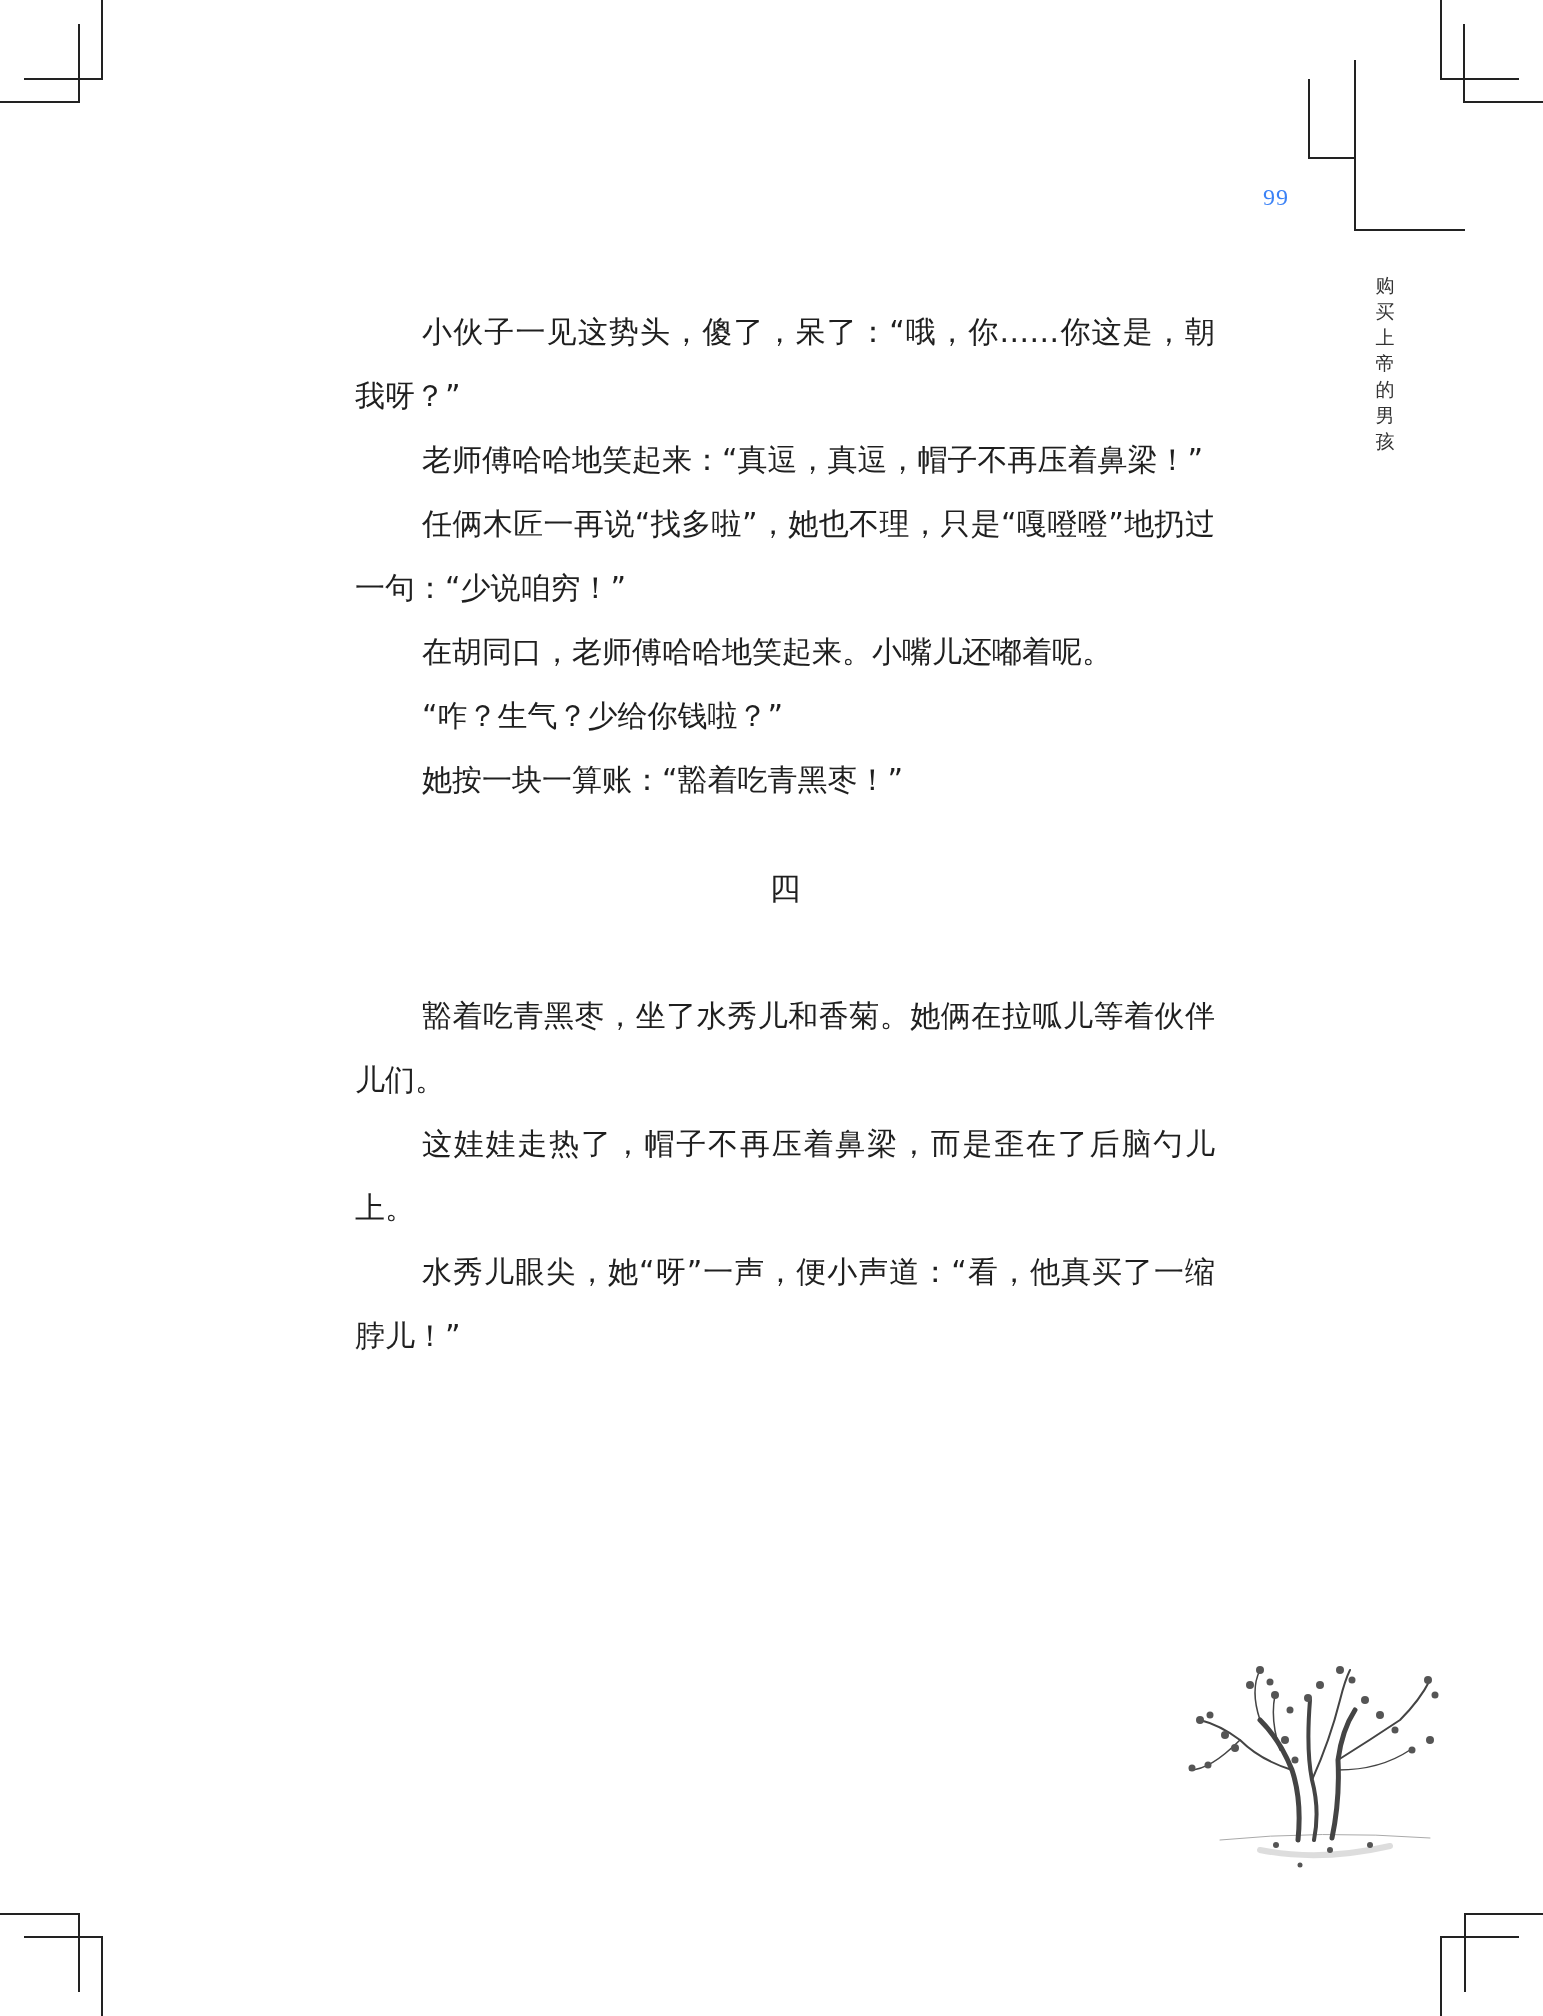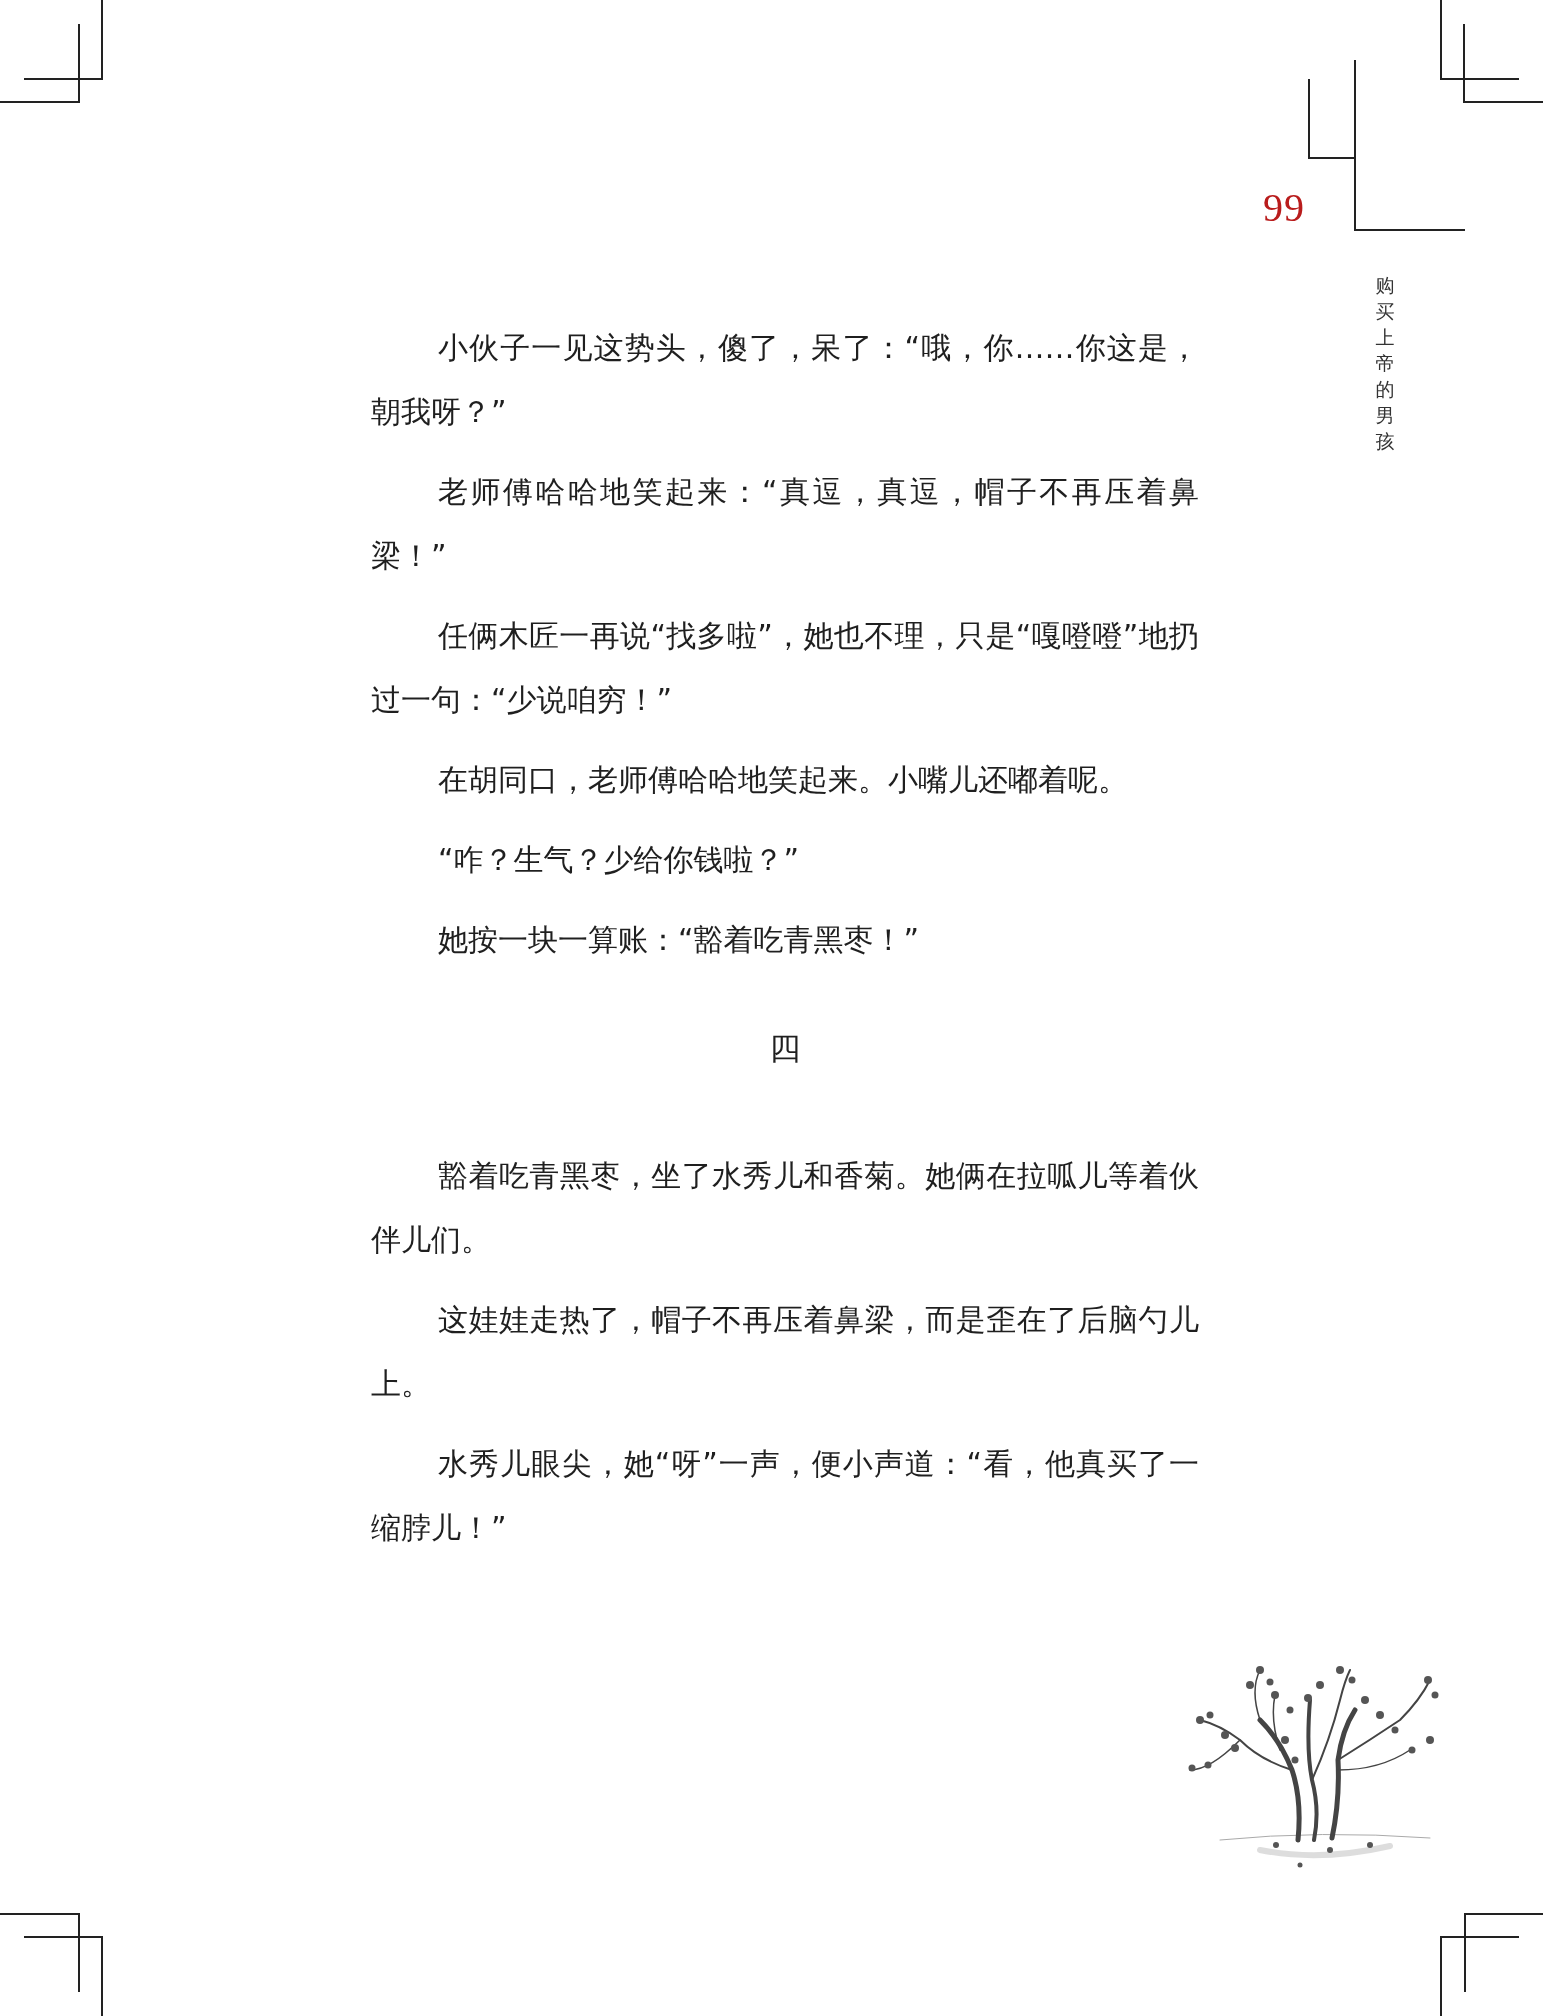--- a/index.html
+++ b/index.html
@@ -2,27 +2,27 @@
 <html><head>
 <meta charset="utf-8">
 <style>
   html, body { margin:0; padding:0; background:#ffffff; }
   body { width:1543px; height:2016px; position:relative; overflow:hidden;
          font-family:"DejaVu Sans", "Liberation Sans", sans-serif; color:#1e1e1e; }
   .ln { position:absolute; background:#222; }
   .h { height:2px; }
   .v { width:2px; }
   .pagenum { position:absolute; left:1263px; top:184px; font-family:"Liberation Serif","DejaVu Serif",serif;
-             font-size:40px; color:#b91c1c; letter-spacing:1px; }
+             font-size:24px; color:#3b82f6; letter-spacing:1px; }
   .runhead { position:absolute; left:1372px; top:272px; width:26px; font-size:19px; line-height:26px;
              color:#333; text-align:center; }
   .runhead span { display:block; }
   .text { position:absolute; left:355px; top:300px; width:860px; font-size:30px; line-height:64px;
           color:#1f1f1f; }
-  .text p { margin:16px; text-indent:67px; text-align:justify; }
+  .text p { margin:0; text-indent:67px; text-align:justify; }
   .text p.heading { text-indent:0; text-align:center; font-size:31px; margin:44px 0 64px 0; }
   .tree { position:absolute; left:1180px; top:1640px; width:290px; height:260px; }
 </style>
 </head>
 <body>
 
 <div>
   <div class="ln v" style="left:101px;top:0;height:79px;"></div>
   <div class="ln h" style="left:24px;top:78px;width:79px;"></div>
   <div class="ln v" style="left:78px;top:24px;height:79px;"></div>

